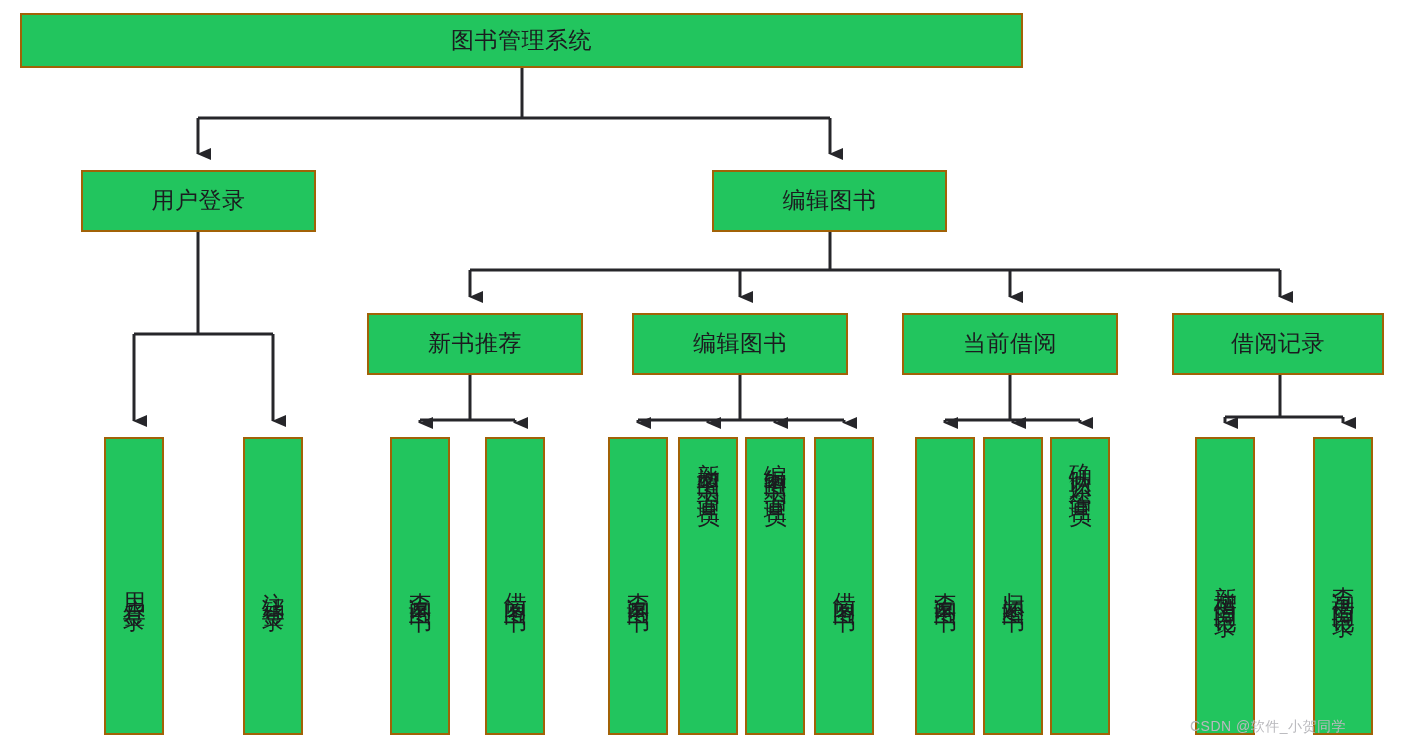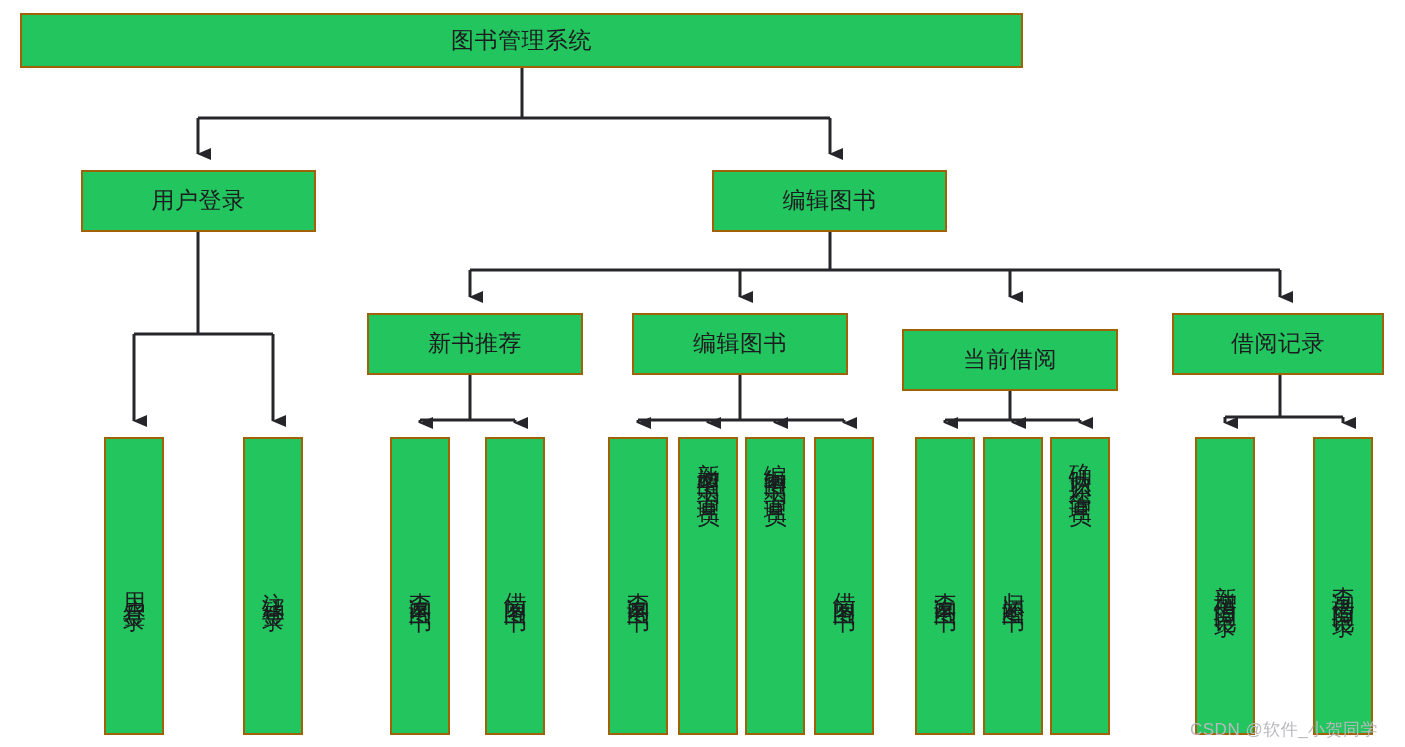--- a/index.html
+++ b/index.html
@@ -54,21 +54,21 @@
     font-size: 23px;
     white-space: nowrap;
   }
   .node-box.vcenter {
     align-items: center;
     padding-top: 0;
   }
   .watermark {
     position: absolute;
     color: #b9b9bd;
-    font-size: 17px;
+    font-size: 14px;
     white-space: nowrap;
     letter-spacing: 0.5px;
   }
 </style>
 </head>
 <body>
 
 <div id="stage">
 
   <svg id="diagram-svg" viewBox="0 0 1405 747" xmlns="http://www.w3.org/2000/svg">
@@ -143,21 +143,21 @@
   <div class="node-box" style="left:712px; top:170px; width:235px; height:62px;">
     <span class="node-label">编辑图书</span>
   </div>
 
   <div class="node-box" style="left:367px; top:313px; width:216px; height:62px;">
     <span class="node-label">新书推荐</span>
   </div>
   <div class="node-box" style="left:632px; top:313px; width:216px; height:62px;">
     <span class="node-label">编辑图书</span>
   </div>
-  <div class="node-box" style="left:902px; top:329px; width:216px; height:62px;">
+  <div class="node-box" style="left:902px; top:313px; width:216px; height:62px;">
     <span class="node-label">当前借阅</span>
   </div>
   <div class="node-box" style="left:1172px; top:313px; width:212px; height:62px;">
     <span class="node-label">借阅记录</span>
   </div>
 
   <div class="node-box vertical vcenter" style="left:104px; top:437px; width:60px; height:298px;">
     <span class="node-label">用户登录</span>
   </div>
   <div class="node-box vertical vcenter" style="left:243px; top:437px; width:60px; height:298px;">

